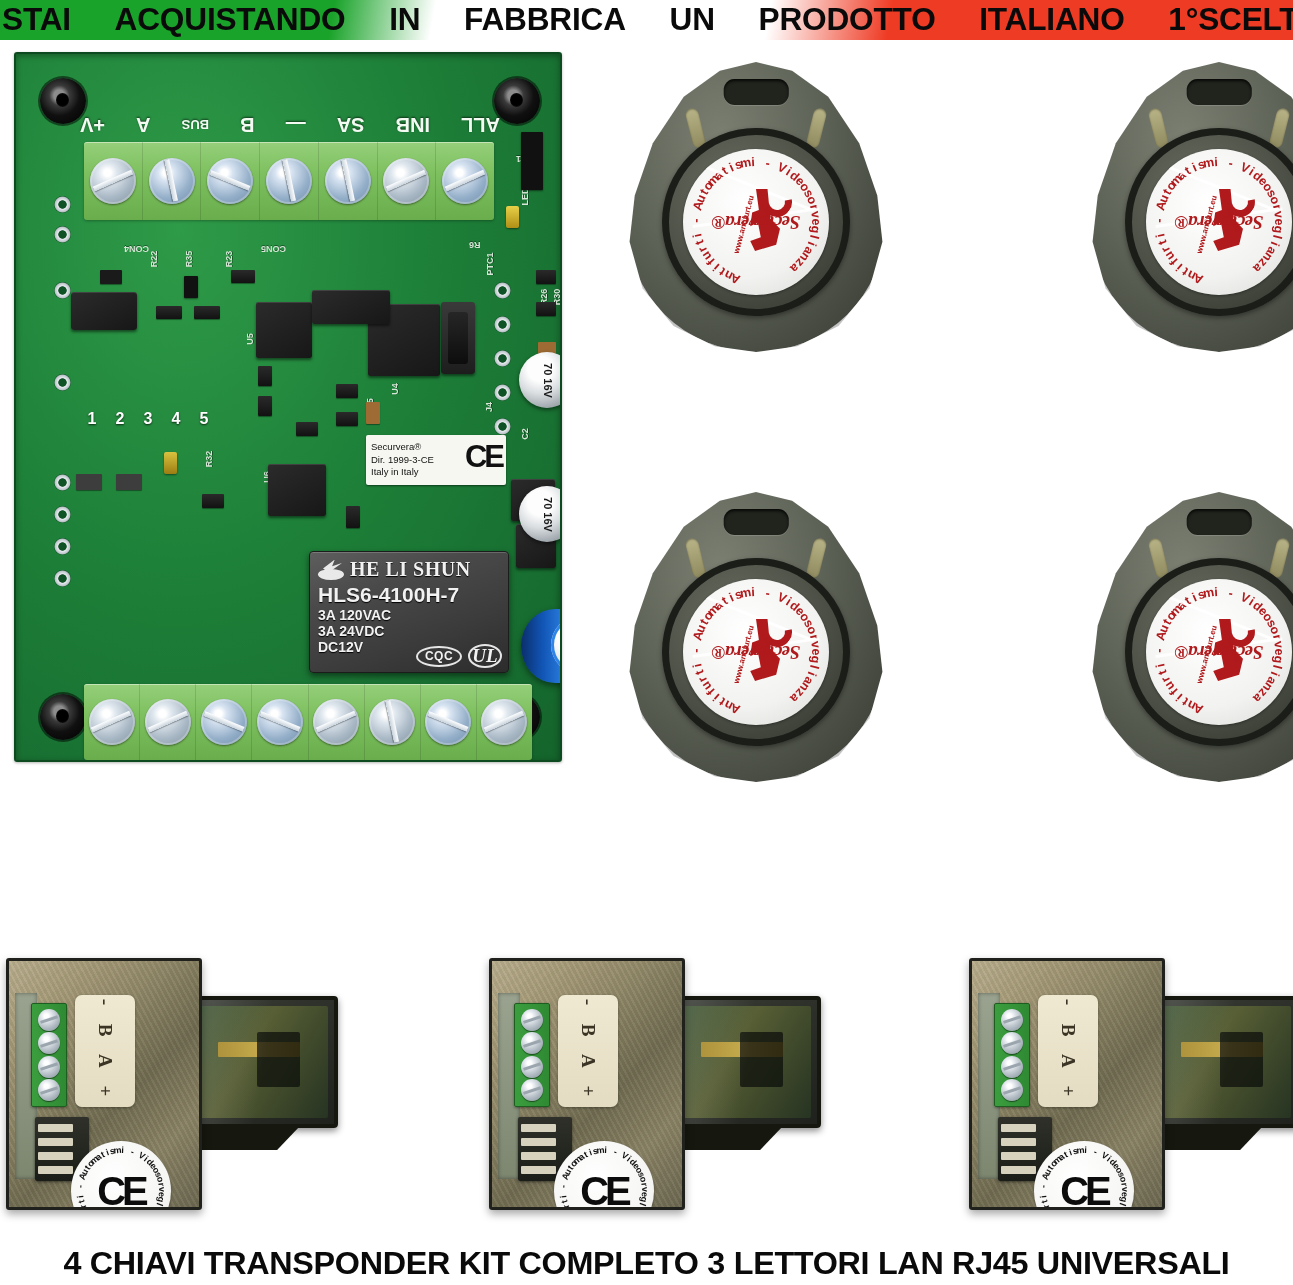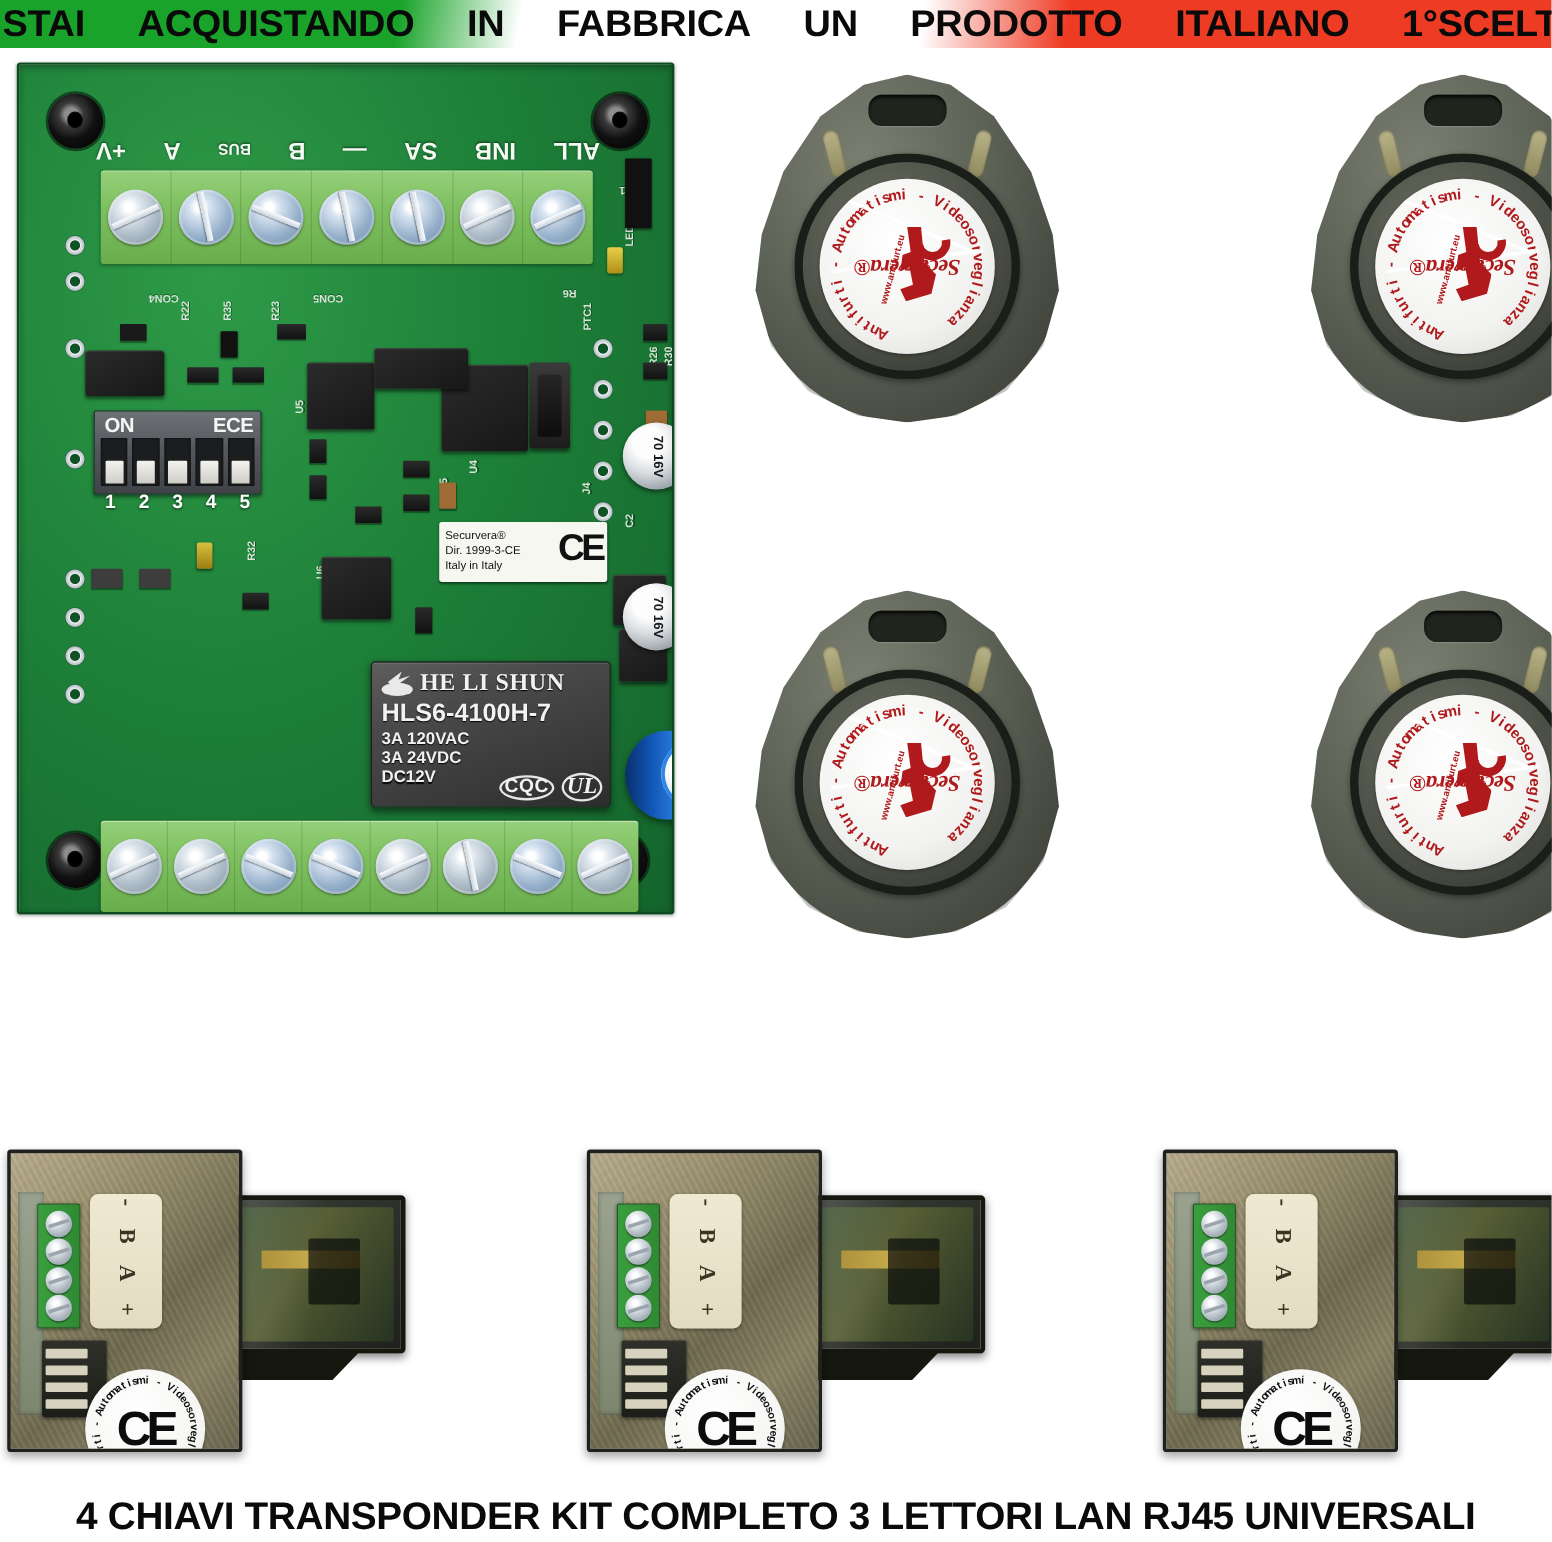--- a/index.html
+++ b/index.html
@@ -176,21 +176,21 @@
   }
   #relay .r-spec{
     padding-left:8px;font-size:14px;font-weight:bold;line-height:1.15;
     text-shadow:0 1px 1px #000;
   }
   #relay .r-marks{
     position:absolute;right:6px;bottom:4px;display:flex;align-items:center;gap:6px;
   }
   #relay .cqc{
     width:46px;height:21px;border:2px solid #e6e6e6;border-radius:50%;
-    font-size:16px;font-weight:bold;display:flex;align-items:center;justify-content:center;
+    font-size:12px;font-weight:bold;display:flex;align-items:center;justify-content:center;
     letter-spacing:.5px;
   }
   #relay .ul{
     font-family:"Liberation Serif",serif;font-weight:bold;font-size:19px;
     border:2px solid #e6e6e6;border-radius:50%;width:34px;height:24px;
     display:flex;align-items:center;justify-content:center;font-style:italic;
   }
 
   
   #pcb-ce-label{
@@ -598,29 +598,20 @@
   </div>
   <div class="cap-elec" style="left:503px;top:432px;width:56px;height:56px;">
     <span>70 16V</span>
   </div>
 
   <div id="cap-blue">
     
     
   </div>
 
-  <div id="dip-switch">
-    <div id="dip-on">ON</div>
-    <div id="dip-ece">ECE</div>
-    <div class="lever"></div>
-    <div class="lever"></div>
-    <div class="lever"></div>
-    <div class="lever"></div>
-    <div class="lever"></div>
-  </div>
   <div id="dip-numbers">
     <span>1</span>
     <span>2</span>
     <span>3</span>
     <span>4</span>
     <span>5</span>
   </div>
 
   <div id="pcb-ce-label">
     <div class="txt">

